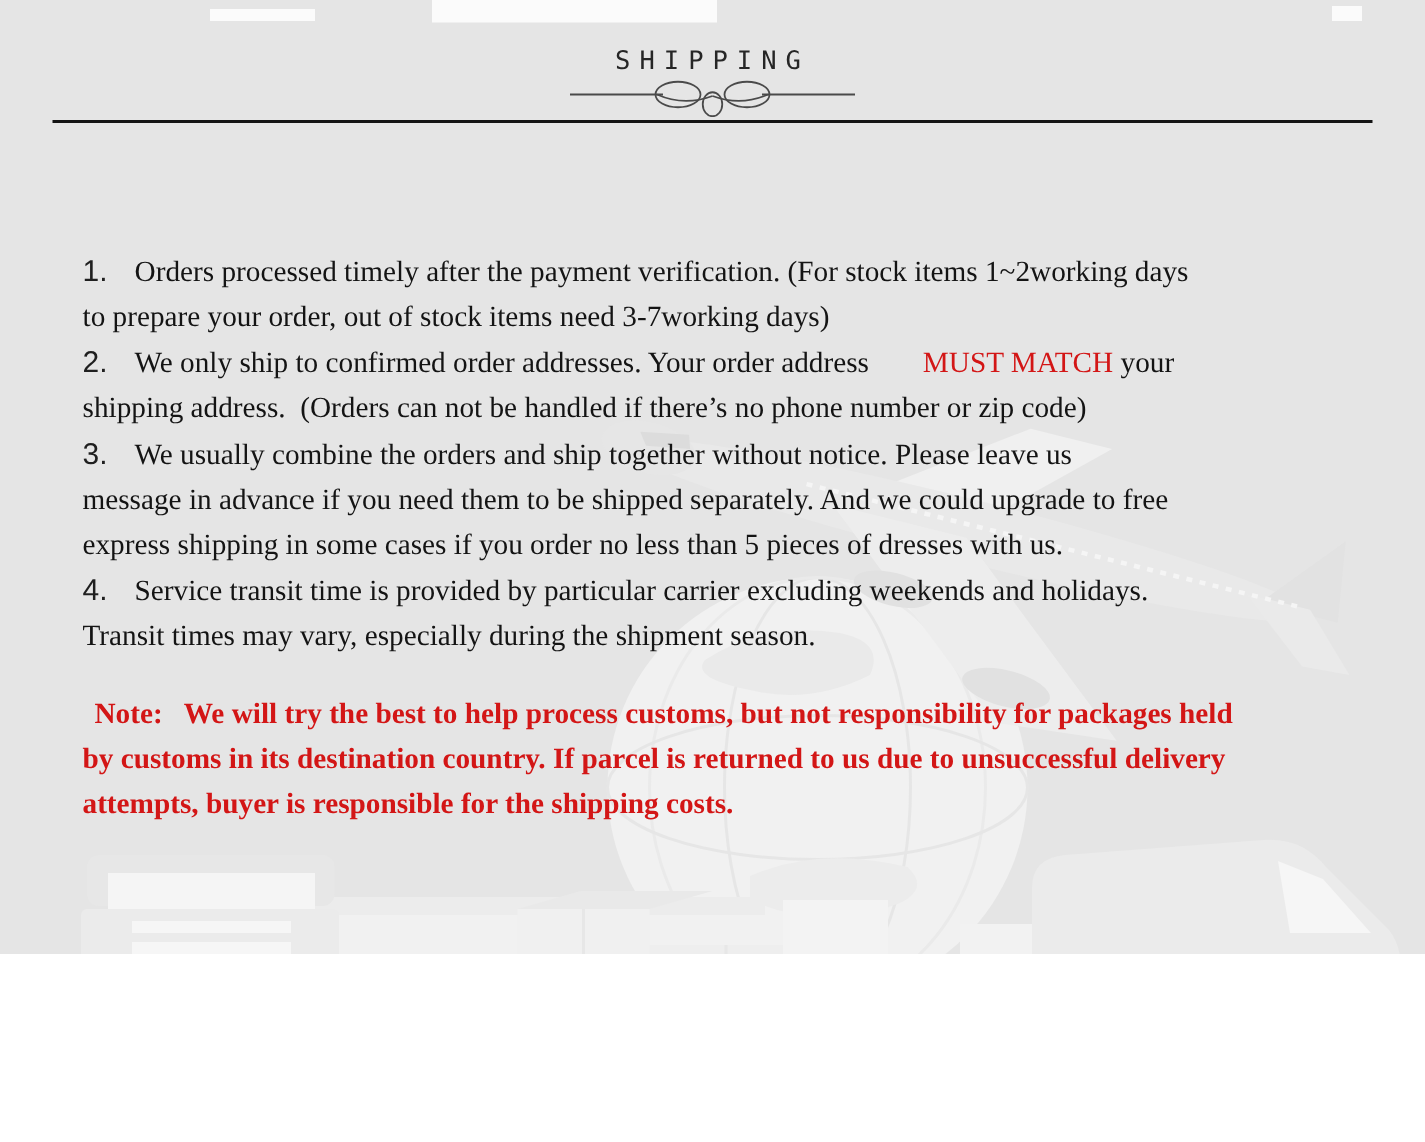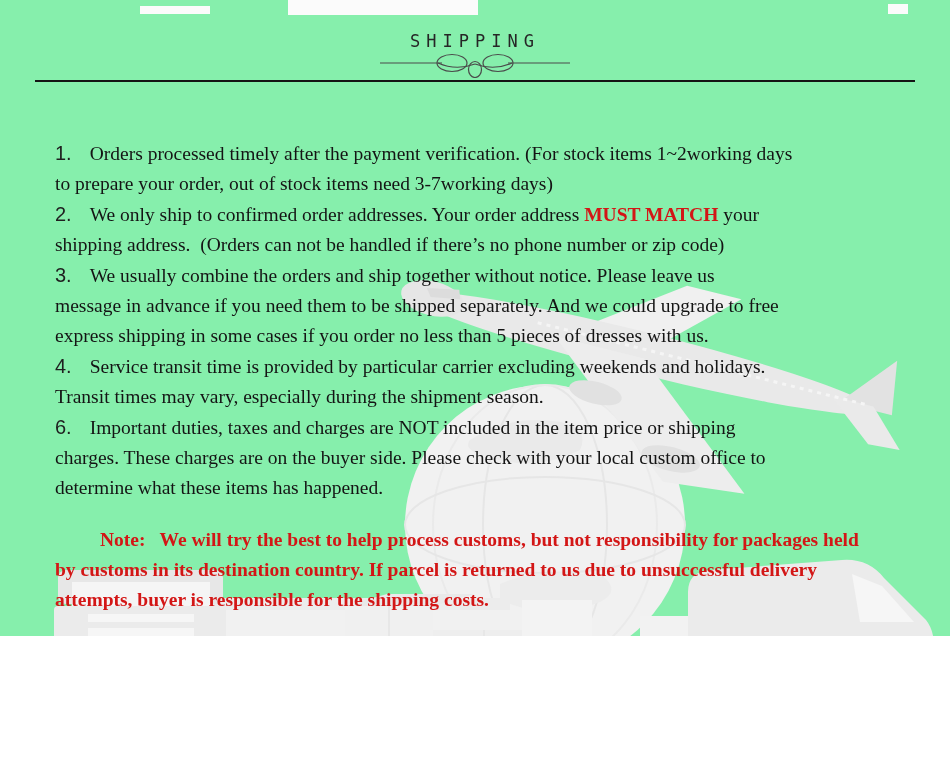--- a/index.html
+++ b/index.html
@@ -1,19 +1,19 @@
 <!DOCTYPE html>
 <html><head>
 <meta charset="utf-8">
 <style>
   html,body{margin:0;padding:0;background:#ffffff;}
   .page{
     position:relative;
     width:950px;height:636px;
-    background:#86efac;
+    background:#e5e5e5;
     overflow:hidden;
     font-family:"Liberation Serif", serif;
   }
   .bg{position:absolute;top:0;left:0;z-index:0;pointer-events:none;}
   .content{position:relative;z-index:1;}
   .header{text-align:center;padding-top:31px;}
   .title{
     font-family:"DejaVu Sans Mono", monospace;
     font-size:17px;
     letter-spacing:6px;
@@ -21,45 +21,45 @@
     display:inline-block;
   }
   .flourish{display:block;margin:1px auto 0;}
   .rule{
     border:none;
     border-top:2px solid #141414;
     width:880px;
     margin:2px auto 0;
   }
   .body{
-    padding:56px 30px 0 55px;
+    padding:84px 30px 0 55px;
   }
   p.item{
     margin:0;
     font-size:19.5px;
     line-height:30px;
     color:var(--text,#141414);
     white-space:pre-wrap;
   }
   .num{
     font-family:"Liberation Sans", sans-serif;
     font-size:20px;
     color:#1f1f1f;
     margin-right:18px;
   }
-  .red{color:var(--red,#d31616);font-weight:bold;}
+  .red{color:var(--red,#d31616);font-weight:normal;margin-left:31px;}
   p.note{
     margin:22px 0 0 0;
     font-size:19.5px;
     line-height:30px;
     font-weight:bold;
     color:var(--red,#d31616);
     white-space:pre-wrap;
   }
-  .note-label{padding-left:8px;margin-right:14px;margin-left:37px;}
+  .note-label{padding-left:8px;margin-right:14px;}
 </style>
 </head>
 <body>
 
 <div class="page" style="--red: #d31616; --text: #141414;">
 
   <svg class="bg" width="950" height="761" viewBox="0 0 950 761">
 
     <g fill="#fbfbfb">
       <rect x="288" y="0" width="190" height="15"></rect>
@@ -167,23 +167,20 @@
 shipping address.  (Orders can not be handled if there’s no phone number or zip code)</span></p>
 
       <p class="item"><span class="num">3.</span><span>We usually combine the orders and ship together without notice. Please leave us
 message in advance if you need them to be shipped separately. And we could upgrade to free
 express shipping in some cases if you order no less than 5 pieces of dresses with us.</span></p>
 
       <p class="item"><span class="num">4.</span><span>Service transit time is provided by particular carrier excluding weekends and holidays.
 Transit times may vary, especially during the shipment season.</span></p>
 
 
-      <p class="item"><span class="num">6.</span><span>Important duties, taxes and charges are NOT included in the item price or shipping
-charges. These charges are on the buyer side. Please check with your local custom office to
-determine what these items has happened.</span></p>
 
       <p class="note"><span class="note-label">Note:</span><span>We will try the best to help process customs, but not responsibility for packages held
 by customs in its destination country. If parcel is returned to us due to unsuccessful delivery
 attempts, buyer is responsible for the shipping costs.</span></p>
 
     </div>
   </div>
 </div>
 
 </body></html>

